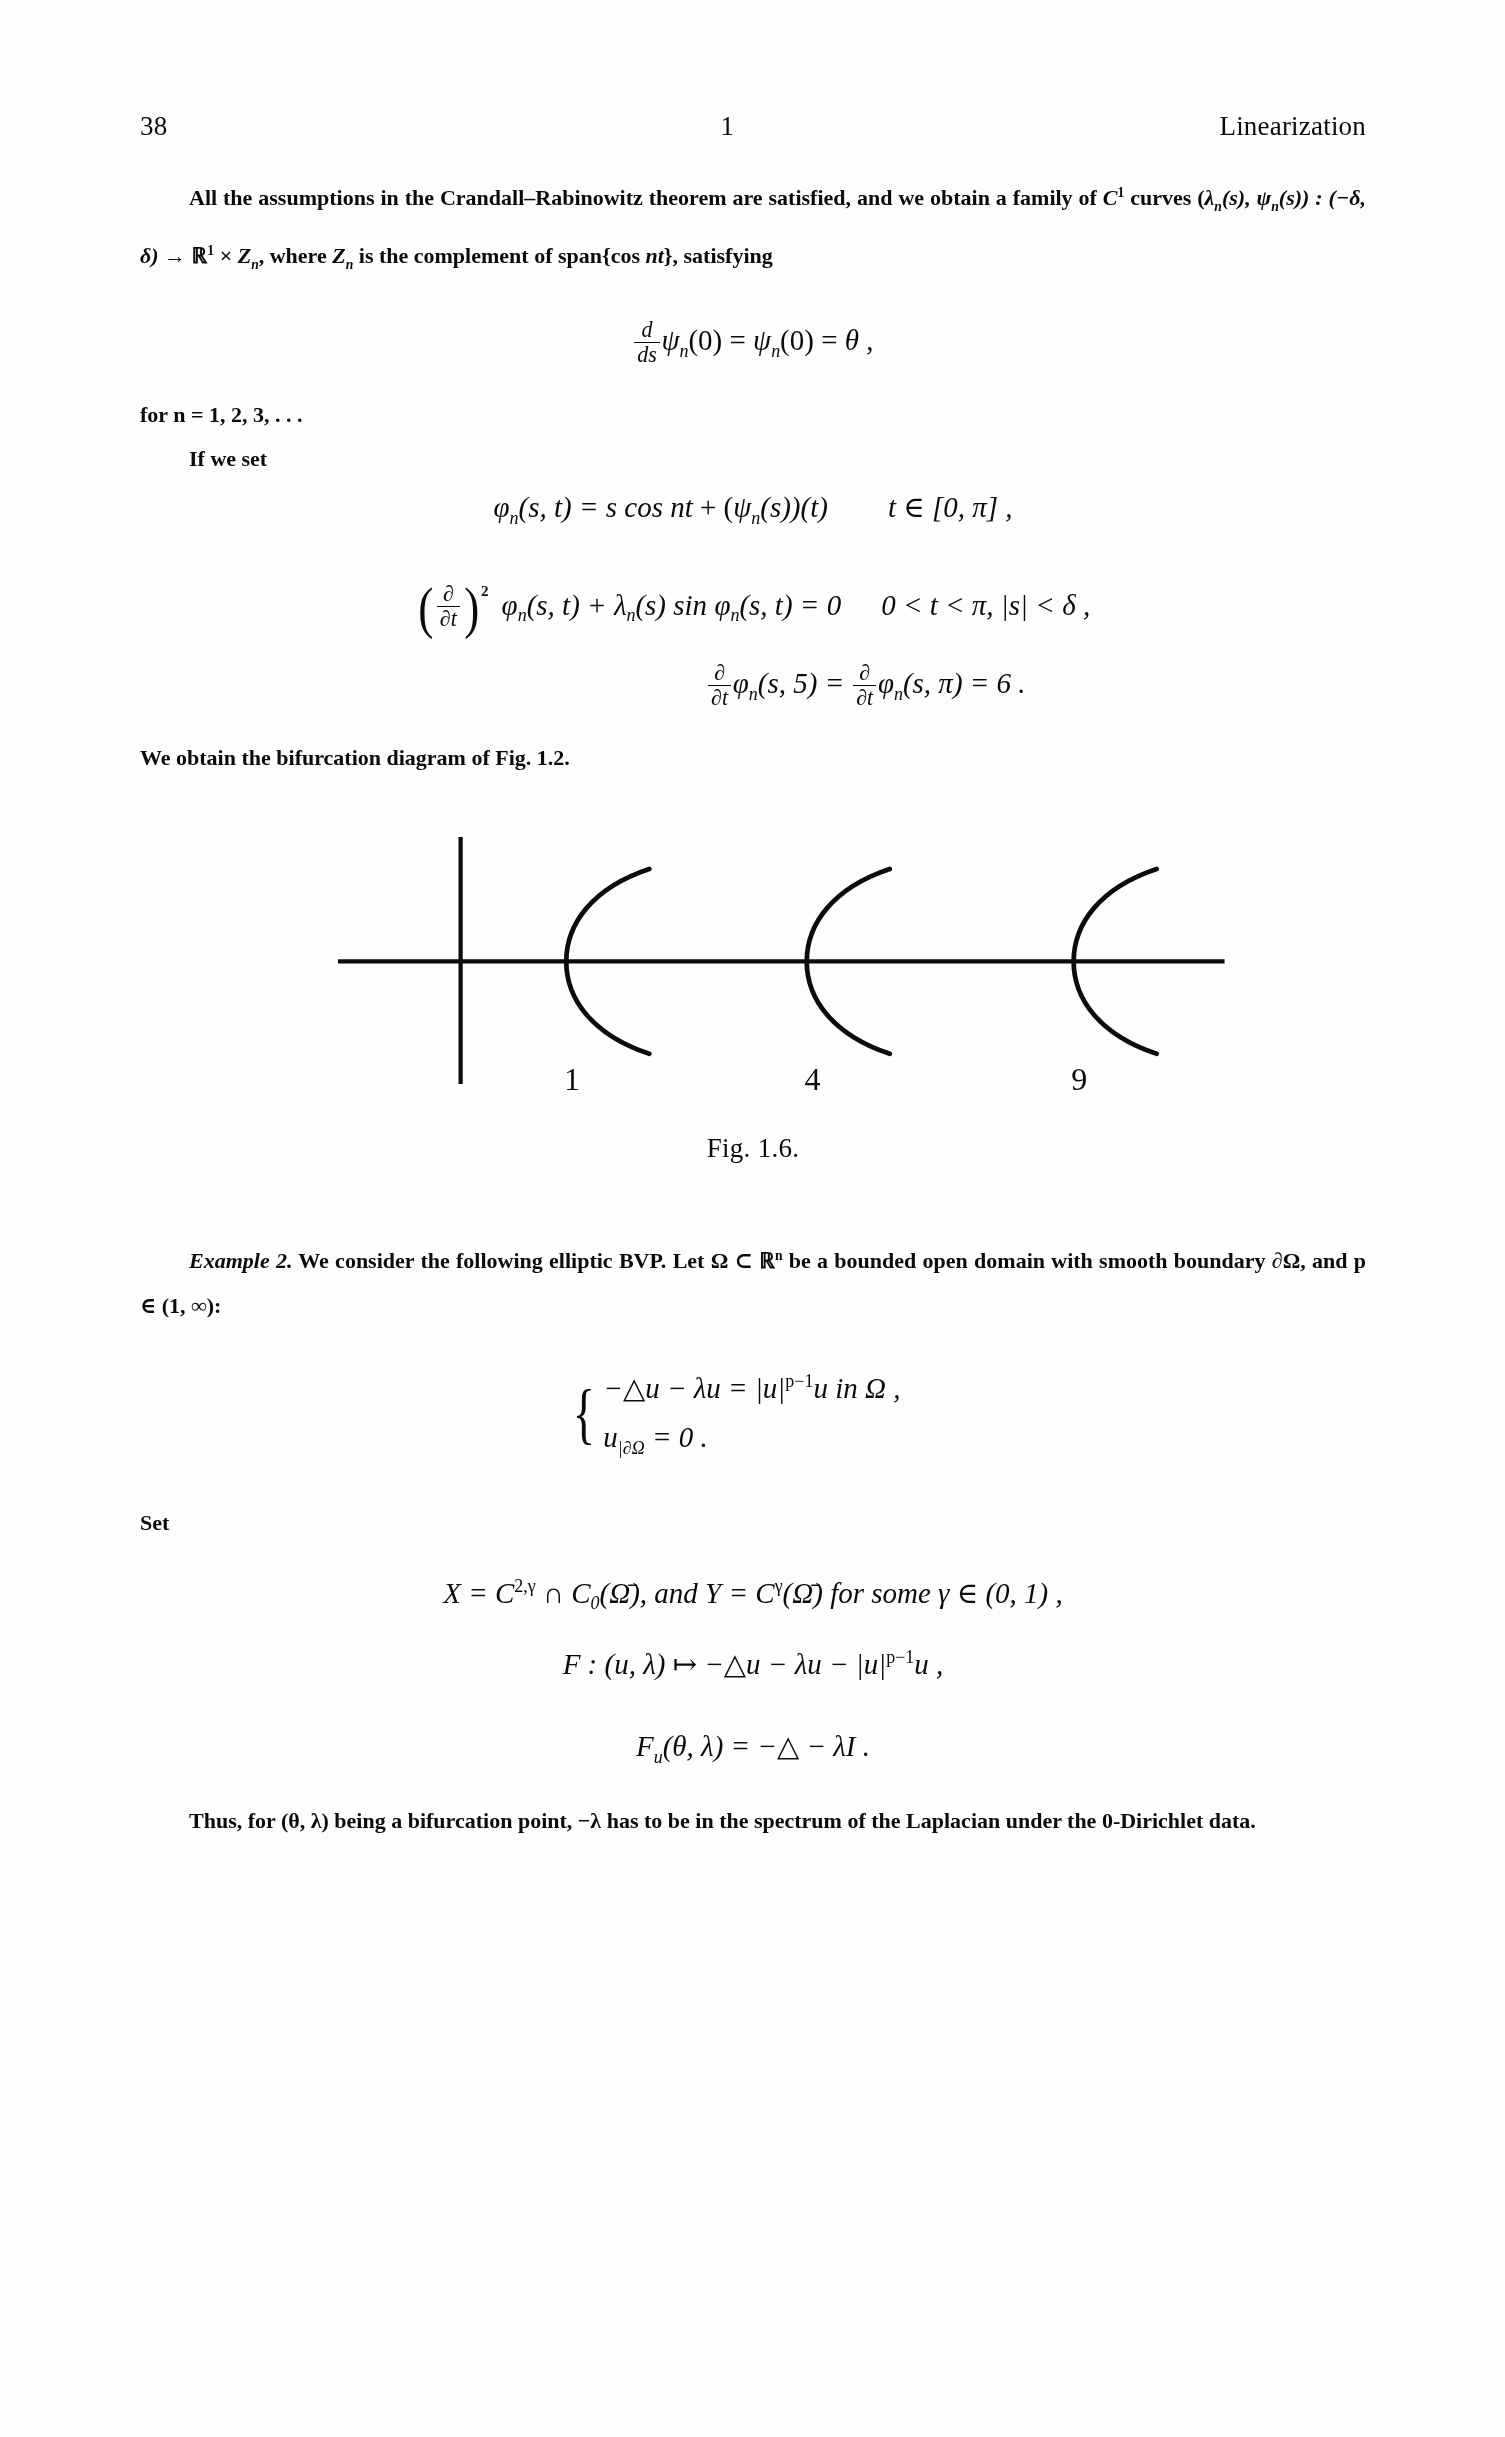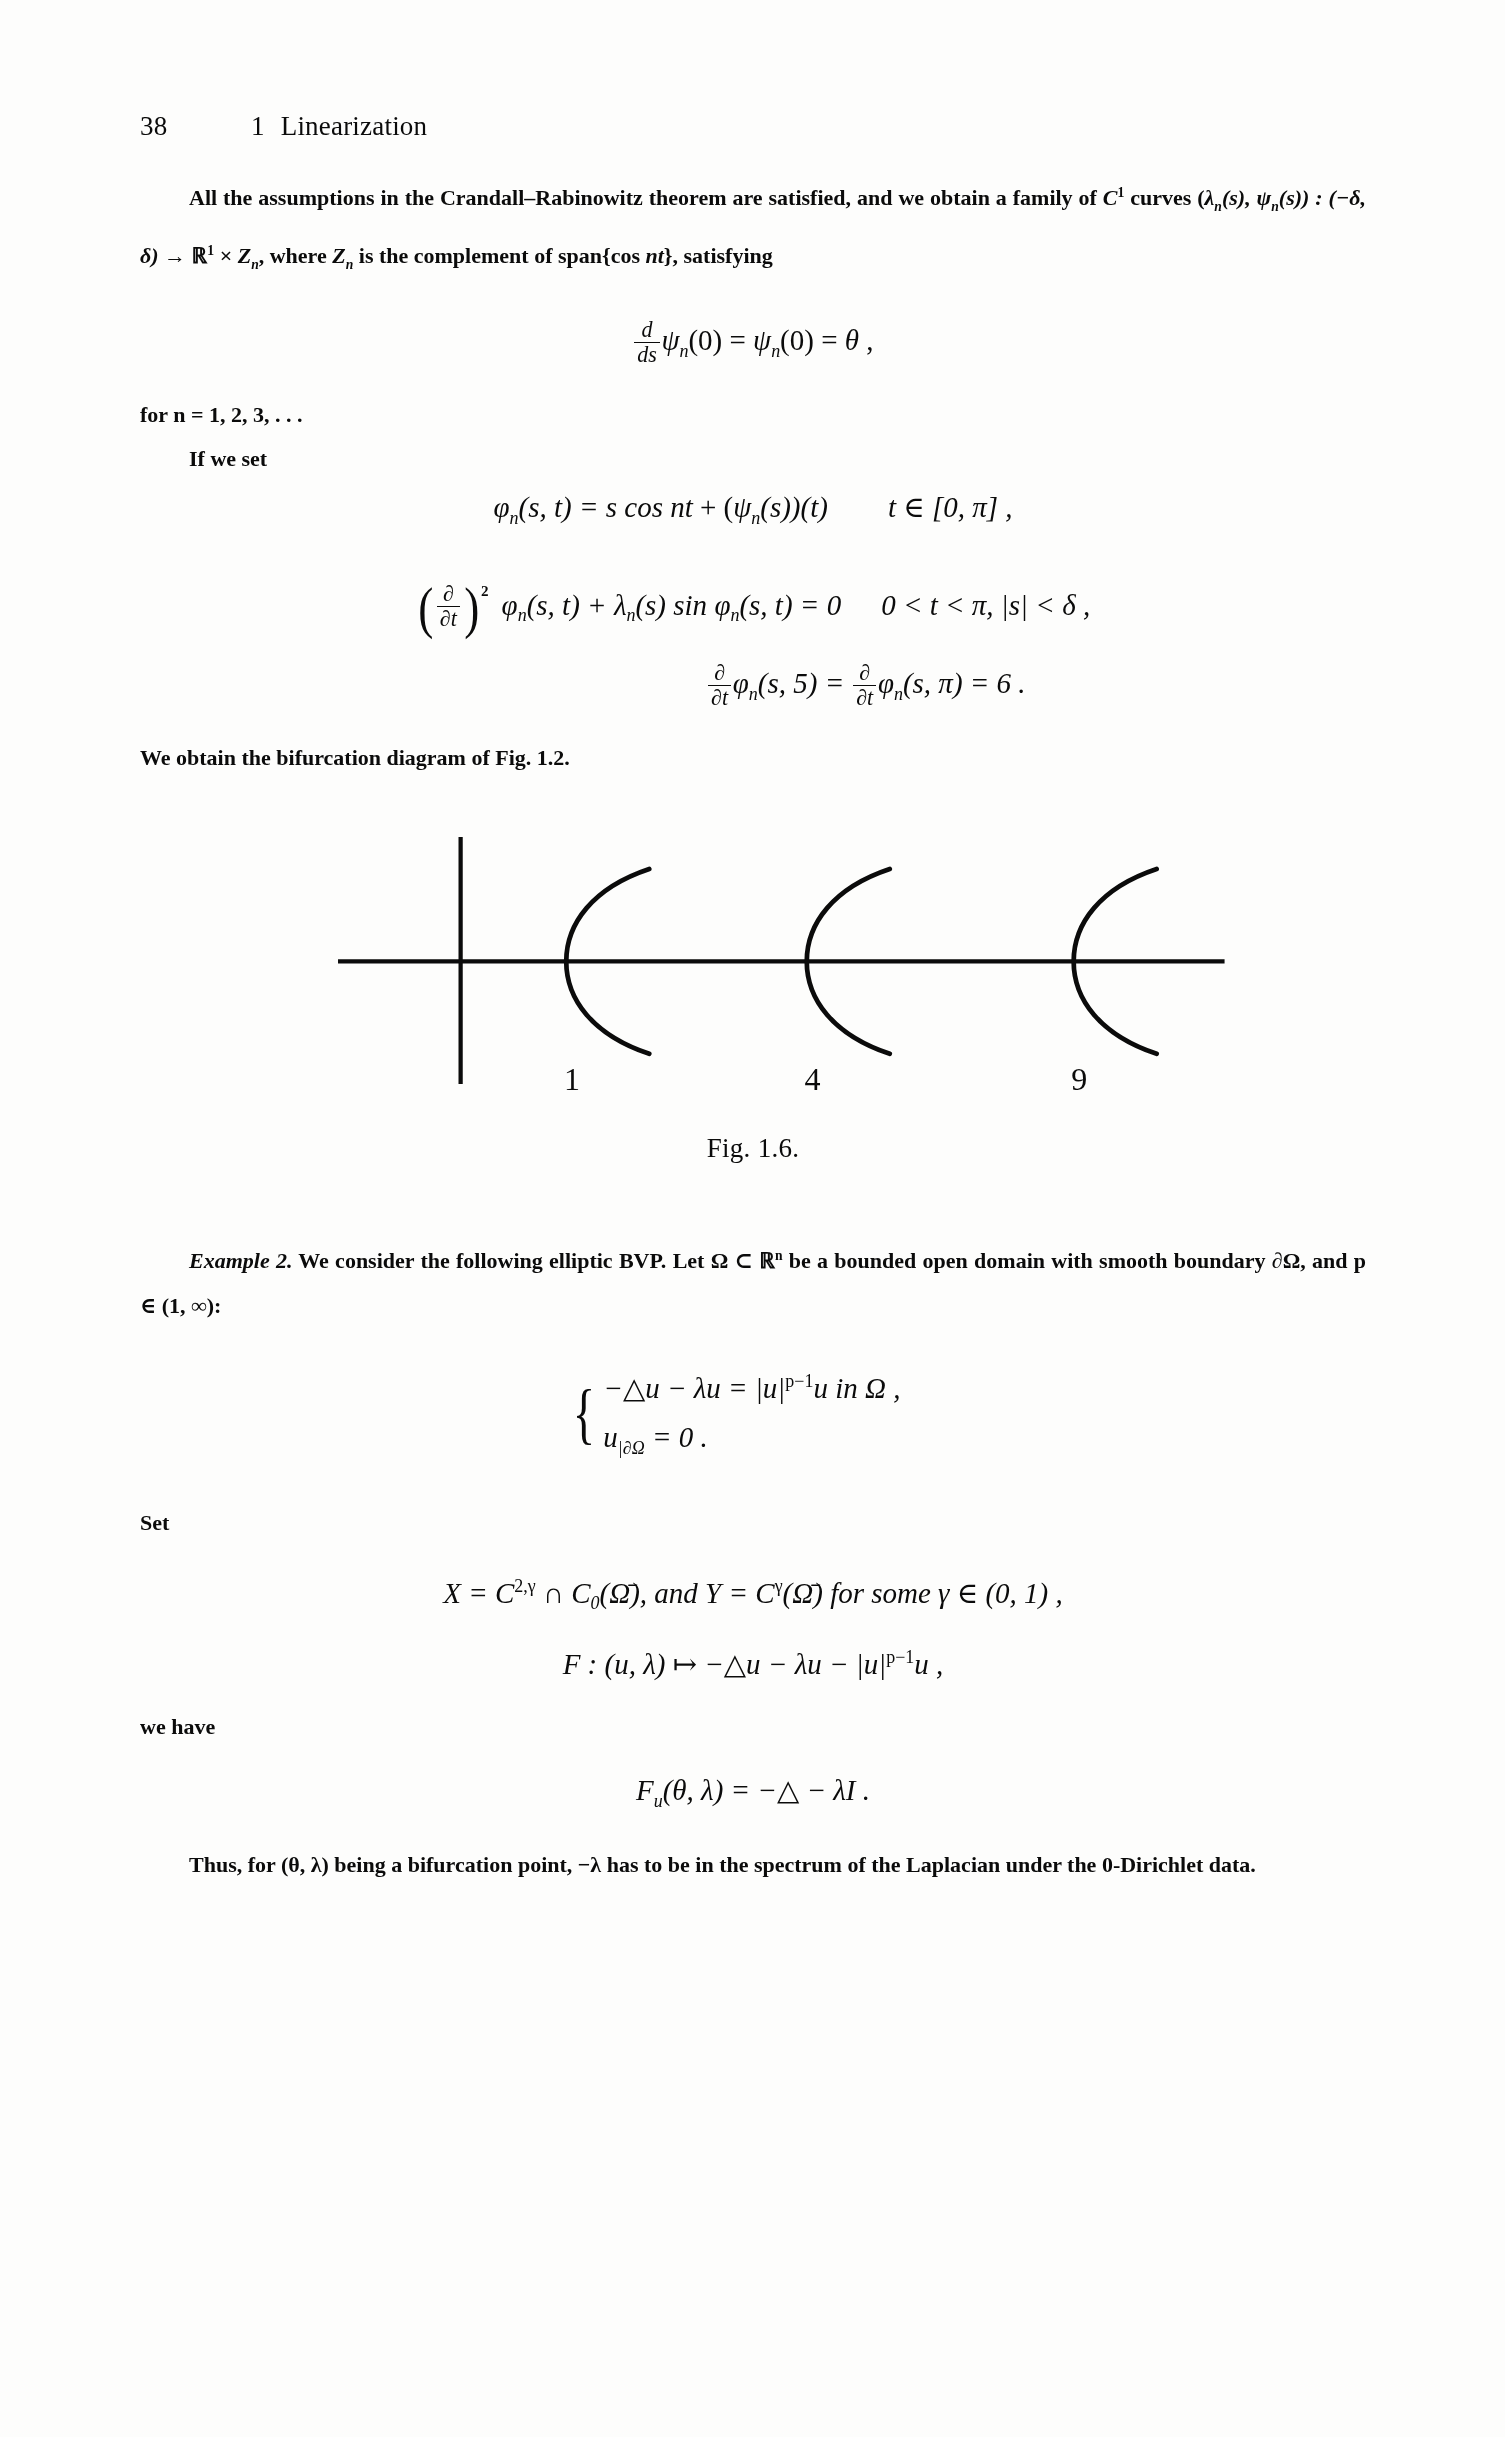--- a/index.html
+++ b/index.html
@@ -24,20 +24,21 @@
   }
 
   
   .runhead {
     display: flex;
     align-items: baseline;
     font-size: 27px;
     letter-spacing: 0.2px;
     margin-top: 111px;
     height: 32px;
+    justify-content: space-between;
   }
   .runhead .folio { width: 111px; }
   .runhead .chapno { margin-right: 16px; }
 
   
   .para {
     font-size: 22px;
     line-height: 44px;
     text-align: justify;
     text-justify: inter-word;
@@ -227,21 +228,20 @@
 
     <div class="gap-s"></div>
 
     <div class="eqblock">
       <div class="eqline"><i>X = C</i><sup class="sm">2,γ</sup><i> ∩ C</i><sub class="sm">0</sub><i>(Ω̄), and Y = C</i><sup class="sm">γ</sup><i>(Ω̄) for some γ ∈ (0, 1) ,</i></div>
       <div class="eqline"><i>F : (u, λ) ↦ −△u − λu − |u|</i><sup class="sm">p−1</sup><i>u ,</i></div>
     </div>
 
     <div class="gap-s"></div>
 
-    <div class="para">we have</div>
 
     <div class="gap-s"></div>
 
     <div class="eqblock">
       <div class="eqline"><i>F</i><sub class="sm">u</sub><i>(θ, λ) = −△ − λI .</i></div>
     </div>
 
     <div class="gap-s"></div>
 
     <div class="para indent">

